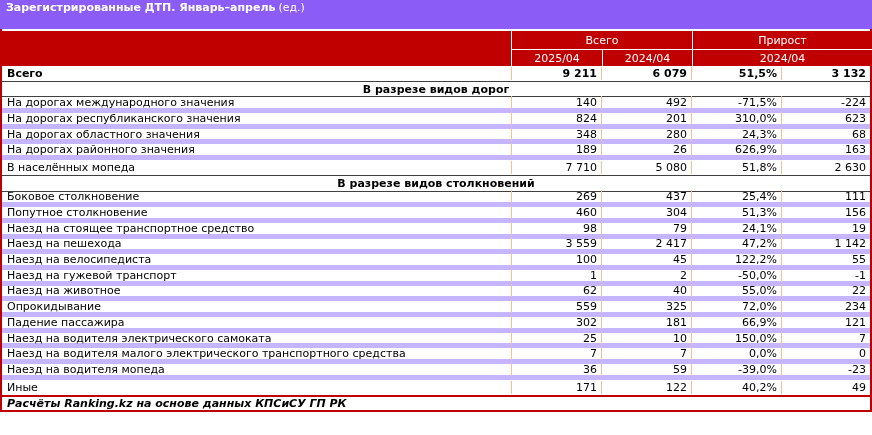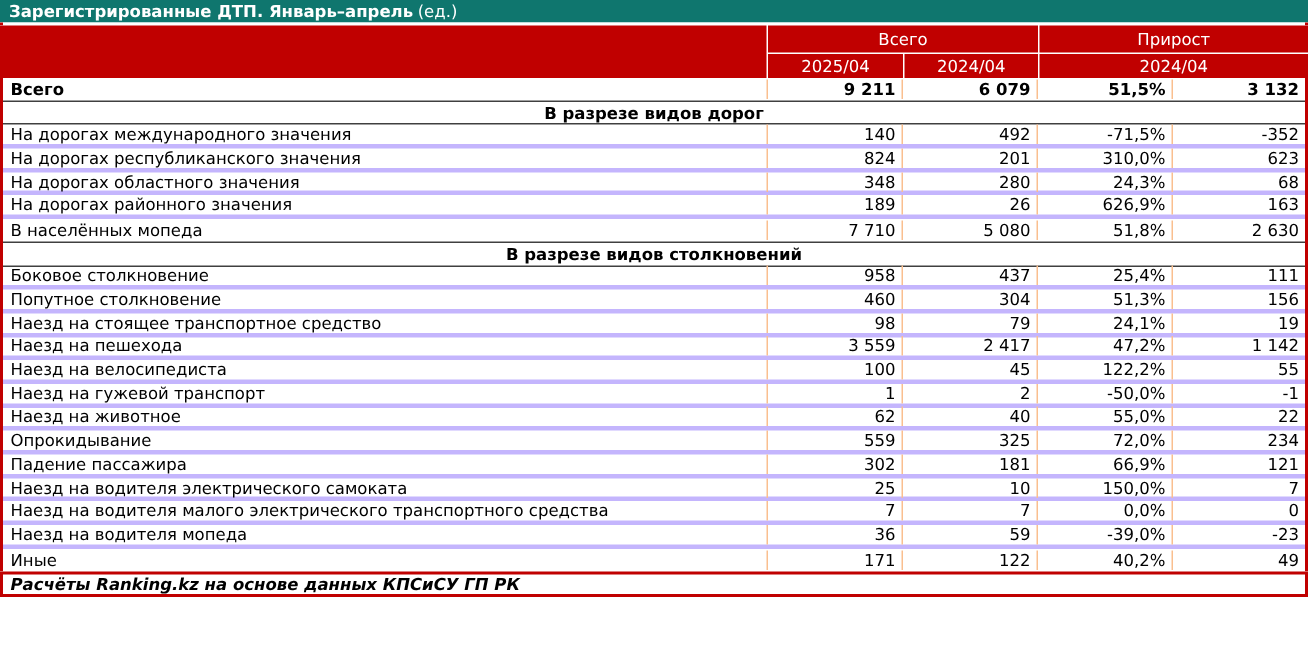--- a/index.html
+++ b/index.html
@@ -6,22 +6,22 @@
   .page {
     position:relative;
     width:872px; height:435px;
     font-family:"DejaVu Sans","Liberation Sans",sans-serif;
     font-size:11px; color:#000;
     overflow:hidden;
     background:#fff;
   }
   
   .title-bar {
-    height:15px; line-height:15px;
-    background:#0f766e; color:#fff;
+    height:29px; line-height:15px;
+    background:#8b5cf6; color:#fff;
     padding-left:6px;
     white-space:nowrap;
   }
   .title-bar .t-main { font-weight:bold; font-size:11px; }
   .title-bar .t-unit { font-weight:normal; font-size:11px; margin-left:3px; }
   .gap {
     height:2px; background:#fff;
     border-left:2px solid #C00000; border-right:2px solid #C00000;
     box-sizing:border-box;
   }
@@ -49,21 +49,21 @@
   .tbody {
     border-left:2px solid #C00000;
     border-right:2px solid #C00000;
     box-sizing:border-box;
     width:872px;
     background:#fff;
   }
   .trow {
     display:flex; align-items:center;
     height:15.7px;
-    border-bottom:3px solid #c4b5fd;
+    border-bottom:5px solid #c4b5fd;
     box-sizing:border-box;
   }
   .trow.dark-bottom, .trow.section { border-bottom:1px solid #404040; }
   .trow.last { border-bottom:none; }
   .trow.total { font-weight:bold; }
   .cell { box-sizing:border-box; white-space:nowrap; overflow:hidden; }
   .label-cell {
     flex:0 0 510px; padding-left:5px;
     border-right:1px solid #FABF8F;
   }
@@ -118,21 +118,21 @@
         <div class="cell num last-col">3 132</div>
       </div>
       <div class="trow section">
         <div class="cell section-cell">В разрезе видов дорог</div>
       </div>
       <div class="trow data">
         <div class="cell label-cell">На дорогах международного значения</div>
         <div class="cell num">140</div>
         <div class="cell num">492</div>
         <div class="cell num">-71,5%</div>
-        <div class="cell num last-col">-352</div>
+        <div class="cell num last-col">-224</div>
       </div>
       <div class="trow data">
         <div class="cell label-cell">На дорогах республиканского значения</div>
         <div class="cell num">824</div>
         <div class="cell num">201</div>
         <div class="cell num">310,0%</div>
         <div class="cell num last-col">623</div>
       </div>
       <div class="trow data">
         <div class="cell label-cell">На дорогах областного значения</div>
@@ -153,21 +153,21 @@
         <div class="cell num">7 710</div>
         <div class="cell num">5 080</div>
         <div class="cell num">51,8%</div>
         <div class="cell num last-col">2 630</div>
       </div>
       <div class="trow section">
         <div class="cell section-cell">В разрезе видов столкновений</div>
       </div>
       <div class="trow data">
         <div class="cell label-cell">Боковое столкновение</div>
-        <div class="cell num">958</div>
+        <div class="cell num">269</div>
         <div class="cell num">437</div>
         <div class="cell num">25,4%</div>
         <div class="cell num last-col">111</div>
       </div>
       <div class="trow data">
         <div class="cell label-cell">Попутное столкновение</div>
         <div class="cell num">460</div>
         <div class="cell num">304</div>
         <div class="cell num">51,3%</div>
         <div class="cell num last-col">156</div>

